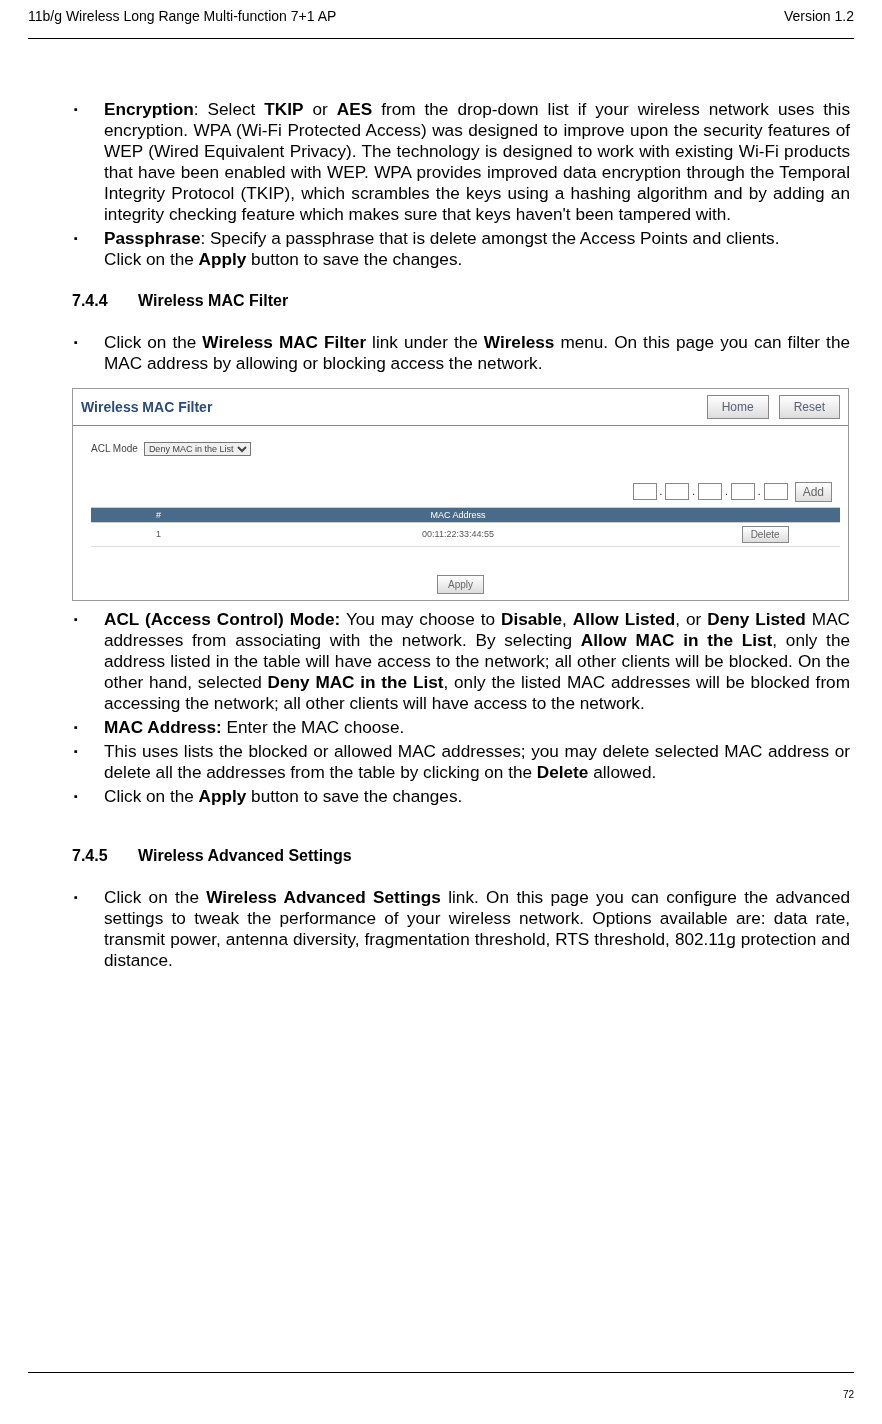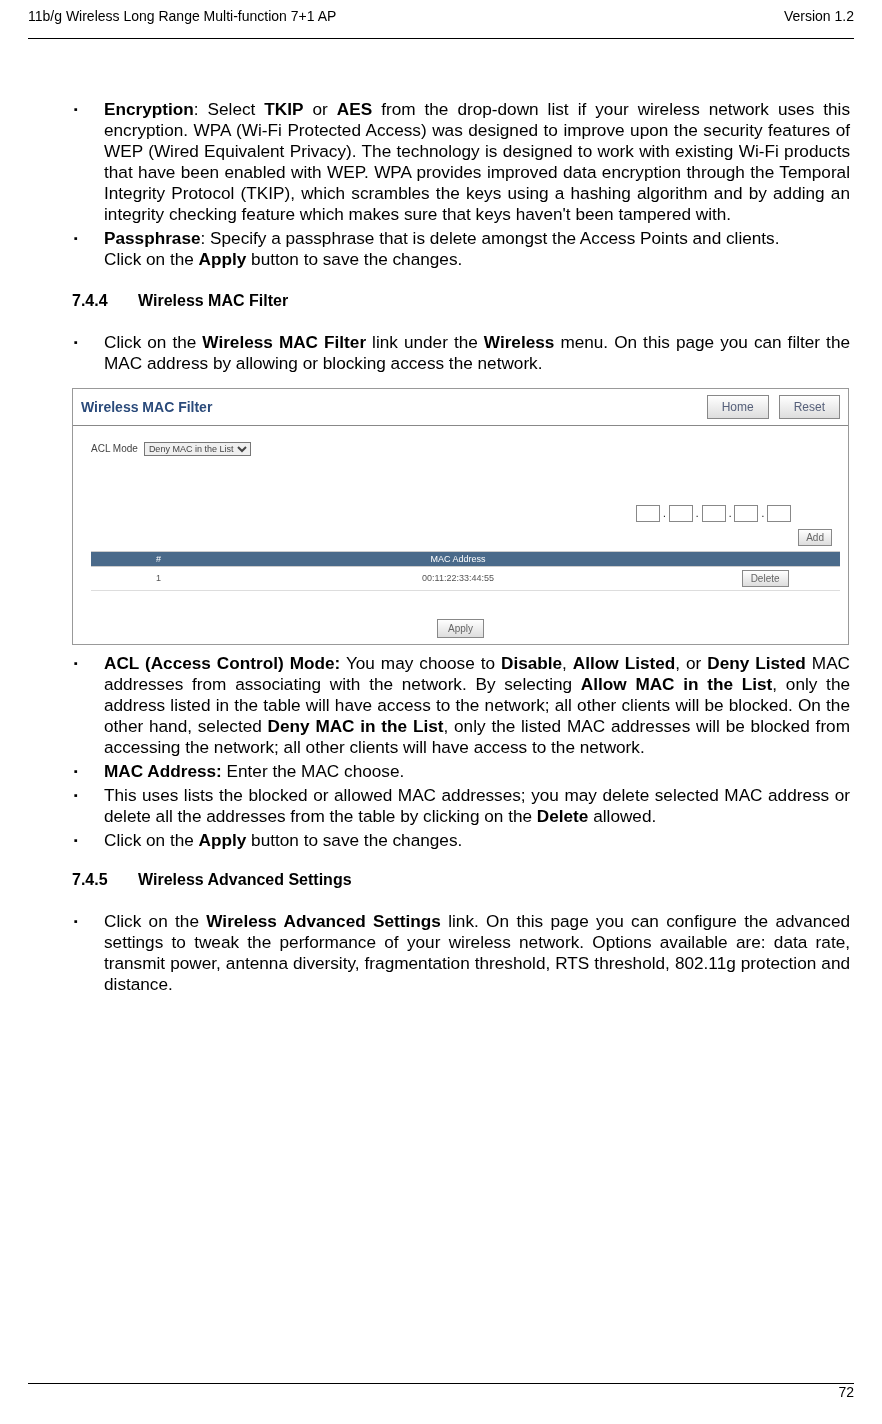--- a/index.html
+++ b/index.html
@@ -118,24 +118,23 @@
     .screenshot-img .mac-input-row input {
       width: 24px;
       height: 17px;
       border: 1px solid #888;
       font-size: 9px;
     }
     .screenshot-img .mac-input-row button {
       border: 1px solid #888;
       background: linear-gradient(#fff,#ddd);
       padding: 2px 7px;
-      font-size: 10px;
+      font-size: 12px;
       color: #666;
       margin-left: 4px;
-      margin-top: 47px;
     }
     .screenshot-img .tbl {
       width: 100%;
       border-collapse: collapse;
       margin-top: 5px;
     }
     .screenshot-img .tbl th {
       background: #4a6a8a;
       color: #fff;
       font-size: 9px;
@@ -169,22 +168,22 @@
       font-size: 10px;
       color: #666;
     }
     .footer {
       position: absolute;
       bottom: 24px;
       left: 28px;
       right: 28px;
       border-top: 1px solid #000;
       text-align: right;
-      font-size: 14px;
-      padding-top: 0;
+      font-size: 10px;
+      padding-top: 16px;
     }
     b { font-weight: bold; }
   </style>
 </head>
 <body>
 
 <div class="page">
   <div class="header-row">
     <span>11b/g Wireless Long Range Multi-function 7+1 AP</span>
     <span>Version 1.2</span>
@@ -282,21 +281,21 @@
       </div>
     </div>
 
     <div class="bullet-item">
       <div class="bullet-mark">▪</div>
       <div class="bullet-text">
         <span>Click on the </span><b>Apply</b><span> button to save the changes.</span>
       </div>
     </div>
 
-    <div class="section-heading" style="margin-top:20px">
+    <div class="section-heading" style="margin-top:40px">
       <span class="num">7.4.5</span><span>Wireless Advanced Settings</span>
     </div>
 
     <div class="bullet-item">
       <div class="bullet-mark">▪</div>
       <div class="bullet-text">
         <span>Click on the </span><b>Wireless Advanced Settings</b><span> link. On this page you can configure the advanced settings to tweak the performance of your wireless network. Options available are: data rate, transmit power, antenna diversity, fragmentation threshold, RTS threshold, 802.11g protection and distance.</span>
       </div>
     </div>
 

